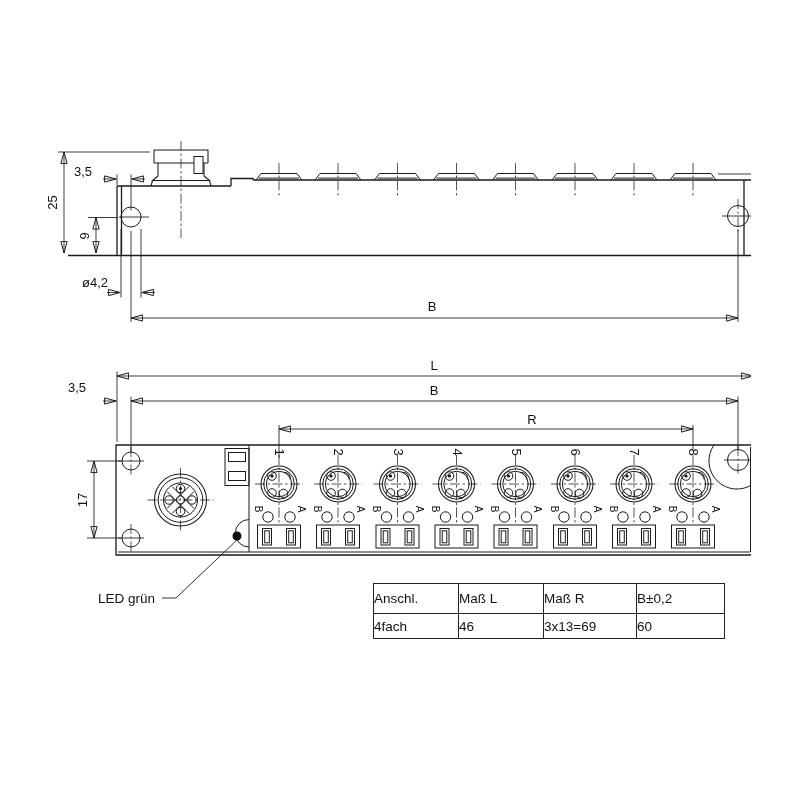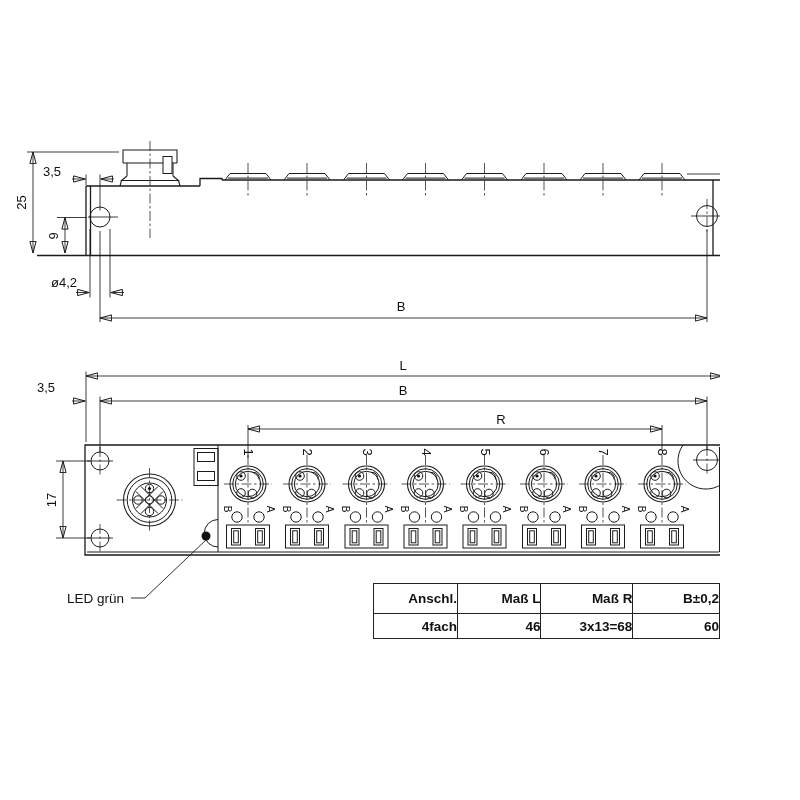--- a/index.html
+++ b/index.html
@@ -1,35 +1,35 @@
 <!DOCTYPE html>
 <html><head>
 <meta charset="utf-8">
 <style>
   html,body{margin:0;padding:0;background:#fff;}
   .page{position:relative;width:720px;height:800px;background:#fff;overflow:hidden;
-        font-family:"Liberation Sans", sans-serif;}
+        font-family:"Liberation Sans", sans-serif;padding-left:31px;}
   
   #dwg path, #dwg circle, #dwg rect{fill:none;stroke:#1b1b1b;stroke-width:1;}
   #dwg .ol{stroke-width:1.3;}
   #dwg .th{stroke-width:1.05;}
   #dwg .cl{stroke-width:0.8;stroke:#2a2a2a;stroke-dasharray:10 2.5 2.5 2.5;}
   #dwg .ext{stroke-width:0.85;}
   #dwg .dim{stroke-width:0.85;marker-start:url(#arrF);marker-end:url(#arrF);}
   #dwg .dimE{stroke-width:0.85;marker-end:url(#arrF);}
   #dwg .ldr{stroke-width:0.9;}
   #dwg text{fill:#111;stroke:none;font-family:"Liberation Sans", sans-serif;}
   #dwg .dt{font-size:13px;}
   #dwg .pn{font-size:13px;}
   #dwg .sm{font-size:10px;}
   #dwg .dot{fill:#111;stroke:none;}
   
   .dimtable{position:absolute;left:373px;top:583px;border-collapse:collapse;
             font-size:13.5px;color:#111;}
-  .dimtable th,.dimtable td{border:1px solid #222;font-weight:700;text-align:right;
+  .dimtable th,.dimtable td{border:1px solid #222;font-weight:400;text-align:left;
             padding:0;background:#fff;}
   .dimtable{border:1.6px solid #222;}
   .dimtable th{height:29px;}
   .dimtable td{height:24px;}
   .c0{width:84px;} .c1{width:84px;} .c2{width:92px;margin-top:16px;} .c3{width:87px;}
 </style>
 </head>
 <body>
 
 <div class="page">
@@ -224,19 +224,19 @@
       <th class="c0">Anschl.</th>
       <th class="c1">Maß L</th>
       <th class="c2">Maß R</th>
       <th class="c3">B±0,2</th>
     </tr>
   </thead>
   <tbody>
     <tr>
       <td>4fach</td>
       <td>46</td>
-      <td>3x13=68</td>
+      <td>3x13=69</td>
       <td>60</td>
     </tr>
   </tbody>
 </table>
 
 </div>
 
 </body></html>

